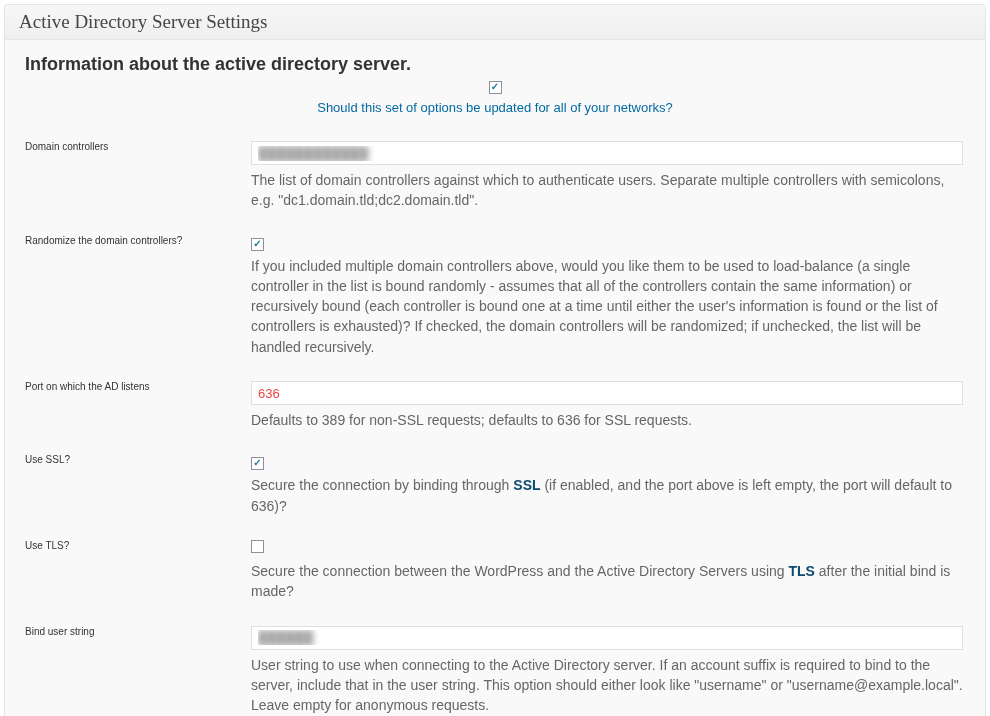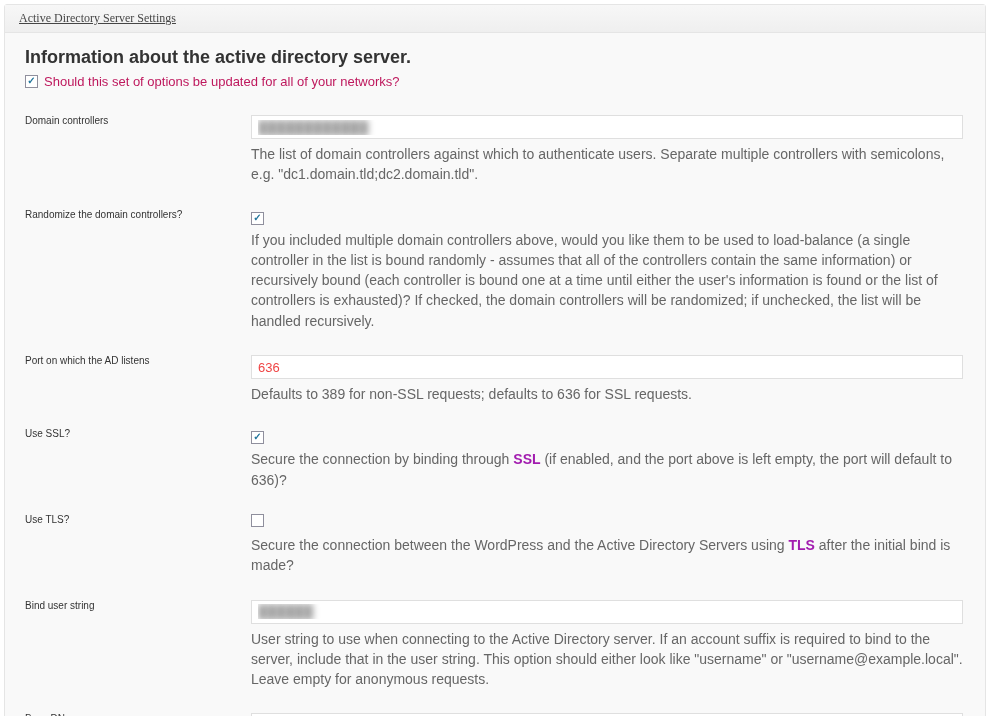--- a/index.html
+++ b/index.html
@@ -15,50 +15,49 @@
     margin: 4px;
     border: 1px solid #e5e5e5;
     border-radius: 3px;
     background: #f9f9f9;
   }
   .panel-header {
     background: linear-gradient(#f7f7f7,#efefef);
     border-bottom: 1px solid #e5e5e5;
     padding: 6px 14px;
     font-family: Georgia, "Times New Roman", serif;
-    font-size: 12px;
+    font-size: 19px;
     color: #464646;
     font-weight: 400;
-    text-decoration: underline;
   }
   .panel-body { padding: 14px 20px 10px 20px; }
   .info-block { margin-bottom: 16px; }
   .info-title { font-weight: bold; color:#333; font-size:18px; margin-bottom:6px; }
-  .update-row { display:flex; align-items:center; gap:6px; color:#be185d; }
+  .update-row { display:flex; align-items:center; gap:6px; color:#0369a1;flex-direction:column; }
   .checkbox {
     width:13px;height:13px;border:1px solid #8f8f9d;background:#fff;
     display:inline-flex;align-items:center;justify-content:center;
     font-size:10px;line-height:1;color:#21759b;
   }
   .checkbox.checked::after{content:"✓";font-weight:bold;margin-top:-1px;}
   .form-table { width:100%; border-collapse:collapse; }
   .form-table td { vertical-align:top; padding: 10px 0 14px 0; }
   .label-cell { width:226px; padding-right:8px; color:#333; font-size:10px; }
   .ctrl-cell { }
   .text-input {
     width:100%; max-width:712px; height:24px;
     border:1px solid #dfdfdf; background:#fff; padding:2px 6px;
     font-size:13px; color:#ef4444;
   }
   .blur { color:transparent; text-shadow:0 0 6px rgba(0,0,0,.35); }
   .desc {
     color:#666; font-size:14px; line-height:1.45;
     max-width:712px; margin-top:5px;
   }
-  .desc b { color:#a21caf; font-weight:bold; }
+  .desc b { color:#0c4a6e; font-weight:bold; }
 </style>
 </head>
 <body>
 
 <div class="panel">
   <div class="panel-header">Active Directory Server Settings</div>
   <div class="panel-body">
 
     <div class="info-block">
       <div class="info-title">Information about the active directory server.</div>

